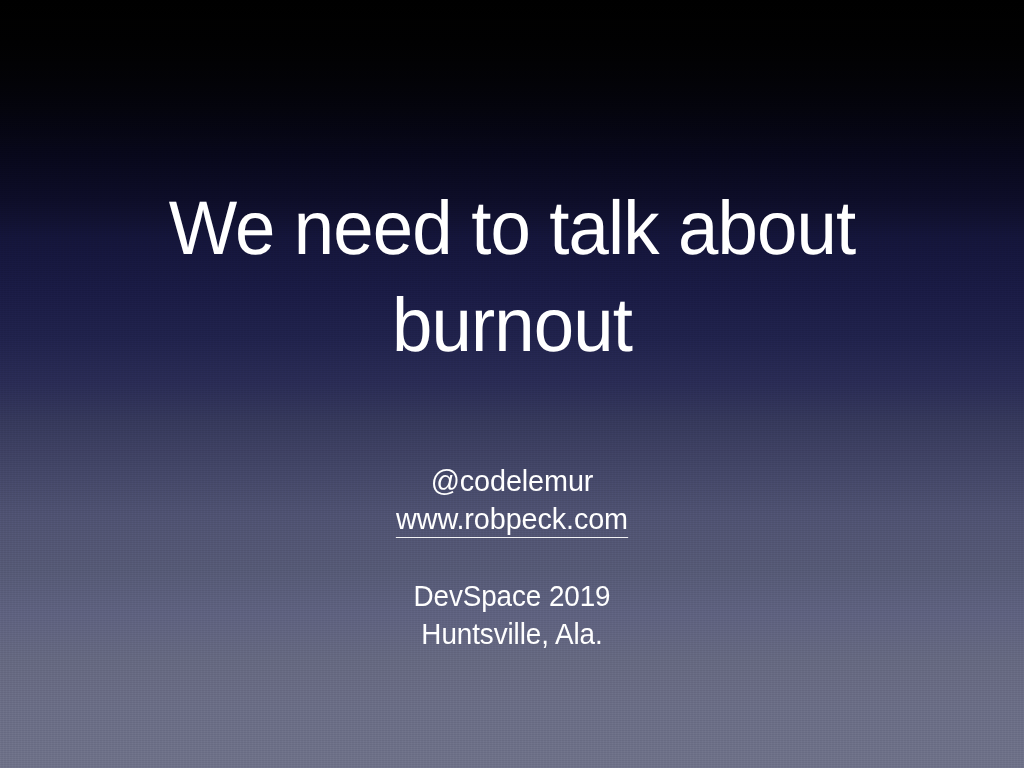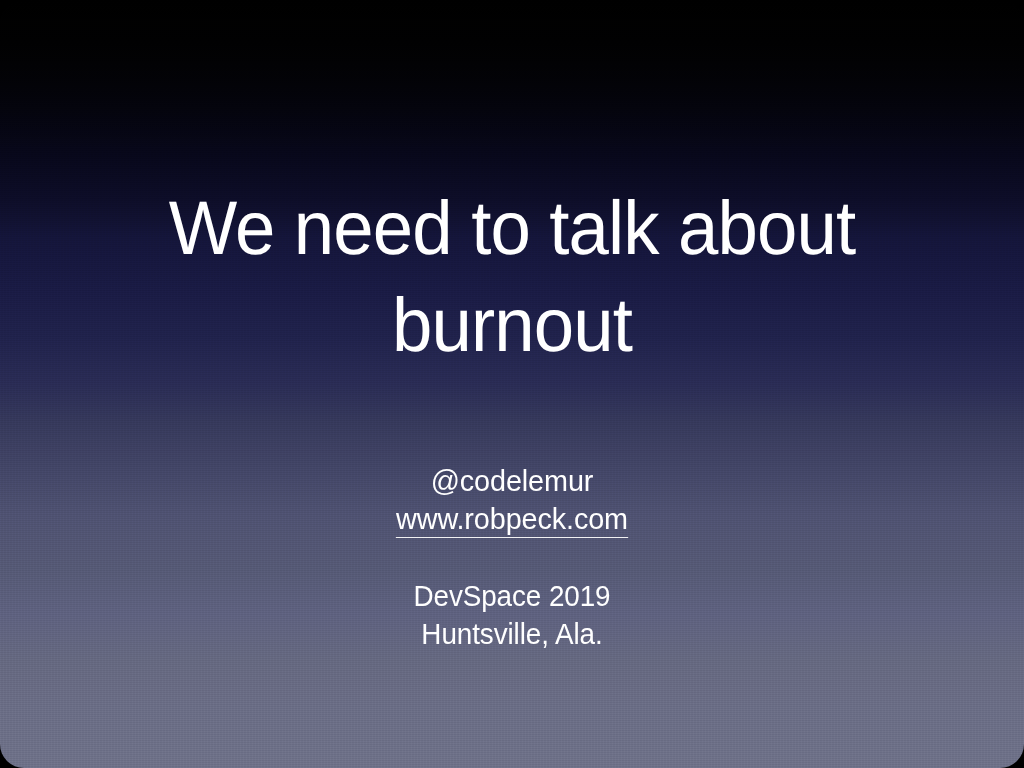--- a/index.html
+++ b/index.html
@@ -34,21 +34,20 @@
         #2a2c55  50.00%,
         #36395c  55.00%,
         #434667  61.00%,
         #4f5272  67.00%,
         #565a76  74.00%,
         #5f6280  80.00%,
         #666981  86.00%,
         #6b6e86  92.00%,
         #6f7289 100.00%
       );
-    border-radius: 24px;
   }
 
   
   #grain {
     position: absolute;
     inset: 0;
     pointer-events: none;
     opacity: 0.055;
     background-image:
       repeating-linear-gradient(

